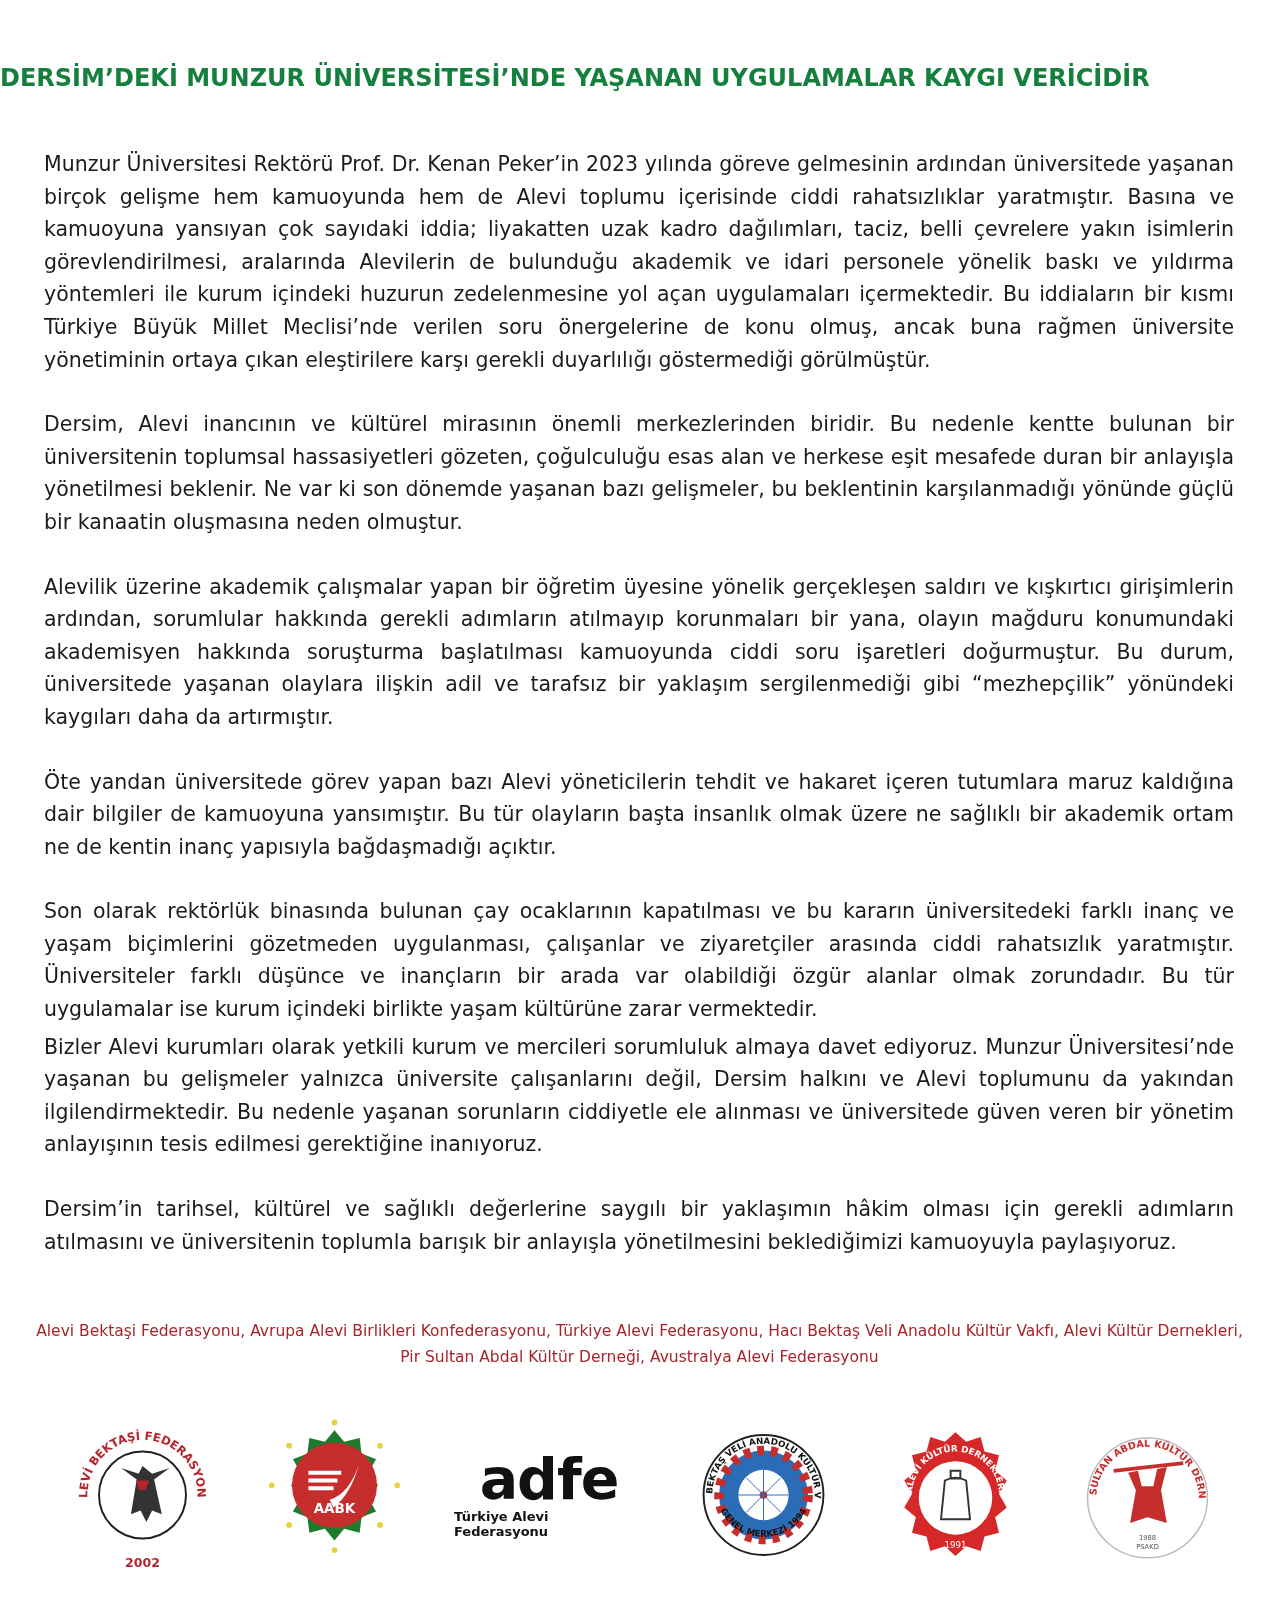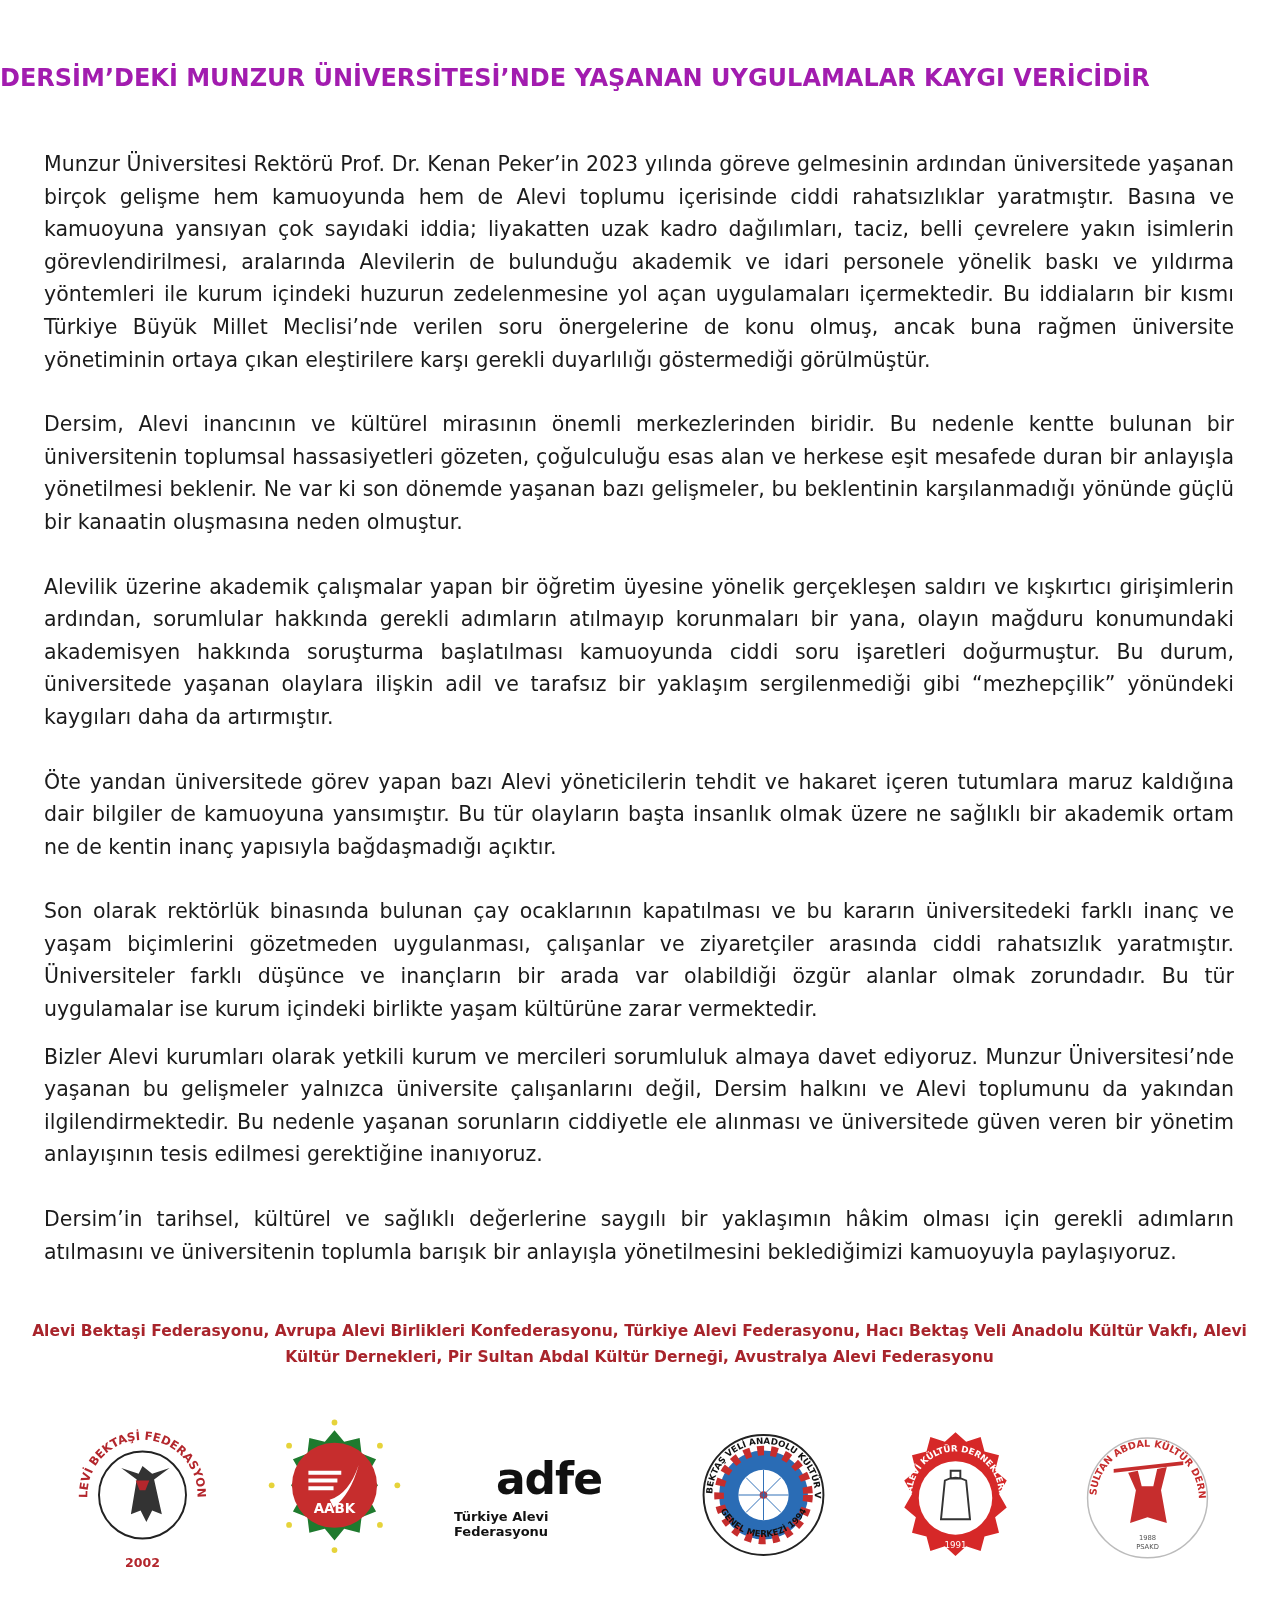--- a/index.html
+++ b/index.html
@@ -1,27 +1,27 @@
 <!DOCTYPE html>
 <html><head>
 <meta charset="utf-8">
 <style>
   html, body { margin: 0; padding: 0; background: #ffffff; }
   body { width: 1279px; height: 1600px; position: relative; overflow: hidden; font-family: "DejaVu Sans", sans-serif; color: #1a1a1a; }
   .page { position: absolute; left: 0; top: 0; width: 1279px; height: 1600px; }
-  .title { position: absolute; top: 64px; left: 0; width: 1045px; text-align: center; font-weight: bold; font-size: 24px; color: #a21caf; letter-spacing: 0px; transform: scaleX(1.0); white-space: nowrap; }
+  .title { position: absolute; top: 64px; left: 0; width: 1045px; text-align: center; font-weight: bold; font-size: 24px; color: #15803d; letter-spacing: 0px; transform: scaleX(1.0); white-space: nowrap; }
   .body { position: absolute; left: 44px; top: 148px; width: 1190px; }
   .para { font-size: 20.5px; line-height: 32.6px; text-align: justify; margin: 0 0 32px 0; color: #1b1b1b; }
-  .para.tight { margin-bottom: 15px; }
-  .signatories { position: absolute; top: 1318px; left: 30px; width: 1219px; text-align: center; font-weight: bold; font-size: 15.5px; line-height: 26px; color: #a8242b; }
+  .para.tight { margin-bottom: 5px; }
+  .signatories { position: absolute; top: 1318px; left: 30px; width: 1219px; text-align: center; font-weight: normal; font-size: 15.5px; line-height: 26px; color: #a8242b; }
   .logos { position: absolute; top: 1400px; left: 70px; width: 1150px; height: 190px; display: flex; justify-content: space-between; align-items: center; }
   .logo { width: 145px; height: 175px; display: flex; align-items: center; justify-content: center; position: relative; }
   .logo svg { display: block; }
   .adfe { flex-direction: column; width: 190px; }
-  .adfe .big { font-size: 44px; font-weight: bold; line-height: 56px; color: #111; letter-spacing: -1px; }
+  .adfe .big { font-size: 57px; font-weight: bold; line-height: 56px; color: #111; letter-spacing: -1px; }
   .adfe .small { font-size: 13px; font-weight: bold; color: #111; margin-top: 2px; }
 </style>
 </head>
 <body>
 
 <div class="page">
   <div class="title">DERSİM’DEKİ MUNZUR ÜNİVERSİTESİ’NDE YAŞANAN UYGULAMALAR KAYGI VERİCİDİR</div>
 
   <div class="body">
     <p class="para">Munzur Üniversitesi Rektörü Prof. Dr. Kenan Peker’in 2023 yılında göreve gelmesinin ardından üniversitede yaşanan birçok gelişme hem kamuoyunda hem de Alevi toplumu içerisinde ciddi rahatsızlıklar yaratmıştır. Basına ve kamuoyuna yansıyan çok sayıdaki iddia; liyakatten uzak kadro dağılımları, taciz, belli çevrelere yakın isimlerin görevlendirilmesi, aralarında Alevilerin de bulunduğu akademik ve idari personele yönelik baskı ve yıldırma yöntemleri ile kurum içindeki huzurun zedelenmesine yol açan uygulamaları içermektedir. Bu iddiaların bir kısmı Türkiye Büyük Millet Meclisi’nde verilen soru önergelerine de konu olmuş, ancak buna rağmen üniversite yönetiminin ortaya çıkan eleştirilere karşı gerekli duyarlılığı göstermediği görülmüştür.</p>

